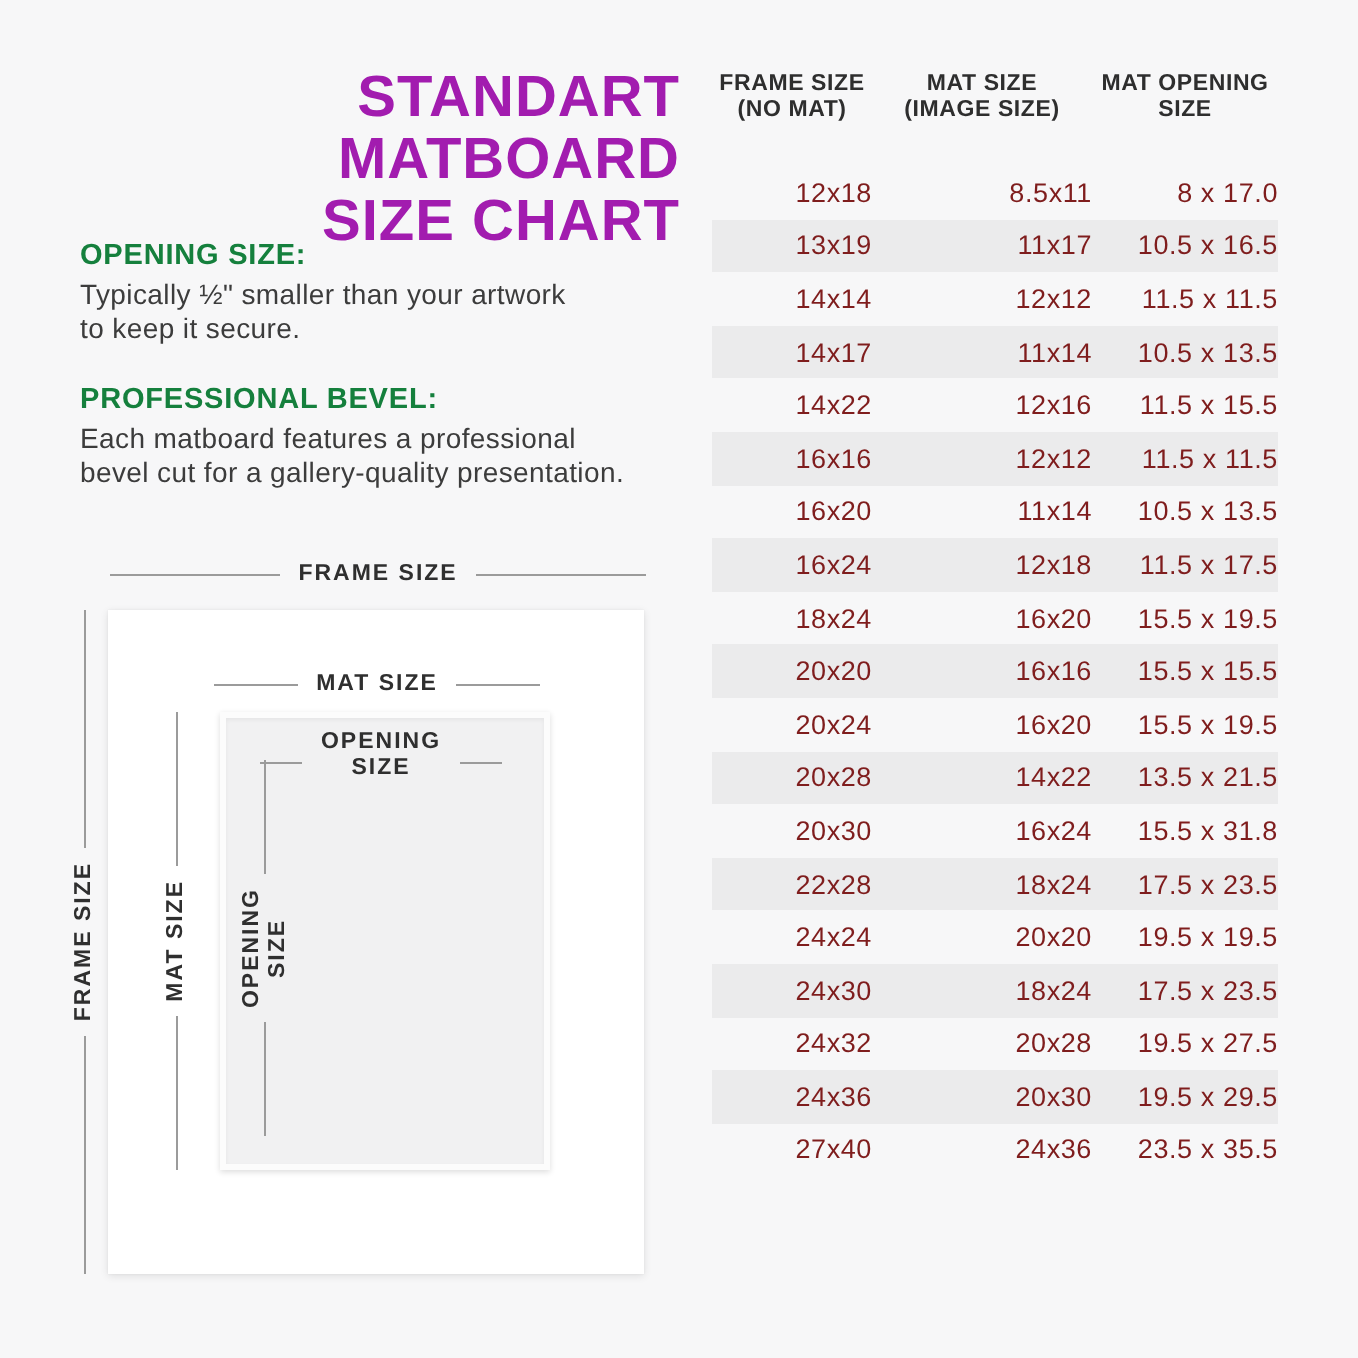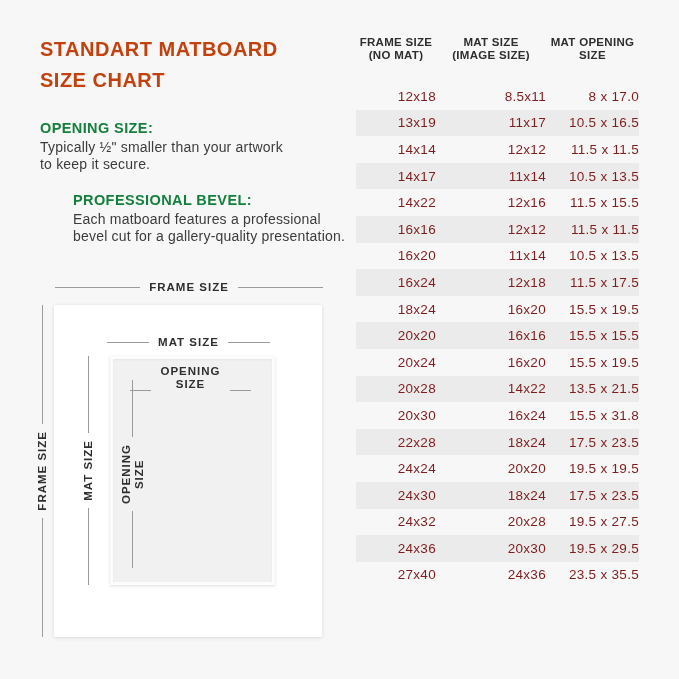--- a/index.html
+++ b/index.html
@@ -9,34 +9,35 @@
     background:#f7f7f8;
     position:relative;
     overflow:hidden;
     color:#2b2b2b;
   }
   .abs { position:absolute; }
 
   
   .title {
     left:40px; top:34px; width:300px;
-    font-size:20px; line-height:31px; font-weight:700;
-    letter-spacing:.5px; color:#c2410c;
+    font-size:29px; line-height:31px; font-weight:700;
+    letter-spacing:.5px; color:#a21caf;
     white-space:pre-line;
+    text-align:right;
   }
   .info-block { left:40px; width:300px; }
   .info-block .ib-head {
     font-size:14.5px; font-weight:700; letter-spacing:.4px; color:#15803d;
   }
   .info-block .ib-body {
     margin-top:3px; font-size:14px; line-height:16.5px;
     color:#3c3c3c; letter-spacing:.2px; white-space:pre-line;
   }
   #block-opening { top:120px; }
-  #block-bevel   { top:192px;margin-left:33px; }
+  #block-bevel   { top:192px; }
 
   
   .dim-label {
     font-size:11.5px; font-weight:600; letter-spacing:1px; color:#2f2f2f;
     white-space:pre-line; text-align:center; line-height:13px;
   }
   .hline { height:1px; background:#9b9b9b; flex:1; }
   .vline { width:1px; background:#9b9b9b; flex:1; }
   .label-row { display:flex; align-items:center; gap:9px; }
   .label-col { display:flex; flex-direction:column; align-items:center; gap:7px; }
@@ -52,21 +53,21 @@
   }
   #frame-size-left  { left:35px;  top:305px; width:14px;  height:332px; }
   #mat-size-top     { left:107px; top:336px; width:163px; height:13px; }
   #mat-size-left    { left:81px;  top:356px; width:14px;  height:229px; }
   #mat-rect {
     left:110px; top:356px; width:165px; height:229px;
     background:#f1f1f2;
     border:3px solid #fcfcfc;
     box-shadow:0 1px 3px rgba(0,0,0,.14), inset 0 1px 2px rgba(0,0,0,.05);
   }
-  #opening-size-top  { left:130px; top:365px; width:121px; align-items:flex-end; }
+  #opening-size-top  { left:130px; top:365px; width:121px; align-items:center; }
   #opening-size-top .hline { margin-top:6px; }
   #opening-size-left { left:119px; top:380px; width:27px;  height:188px; }
 
   
   .thead {
     left:356px; top:36px; width:283px;
     display:grid; grid-template-columns:80px 110px 93px;
   }
   .thead .th {
     font-size:11.5px; line-height:13px; font-weight:700;

